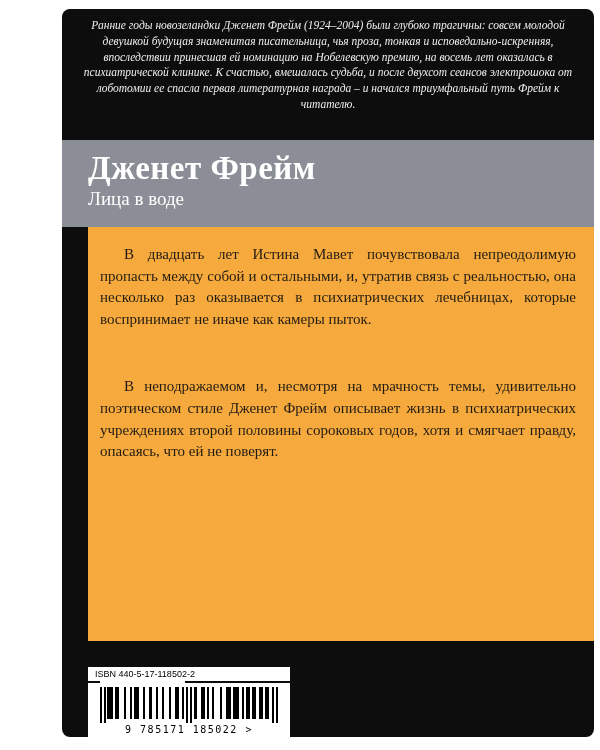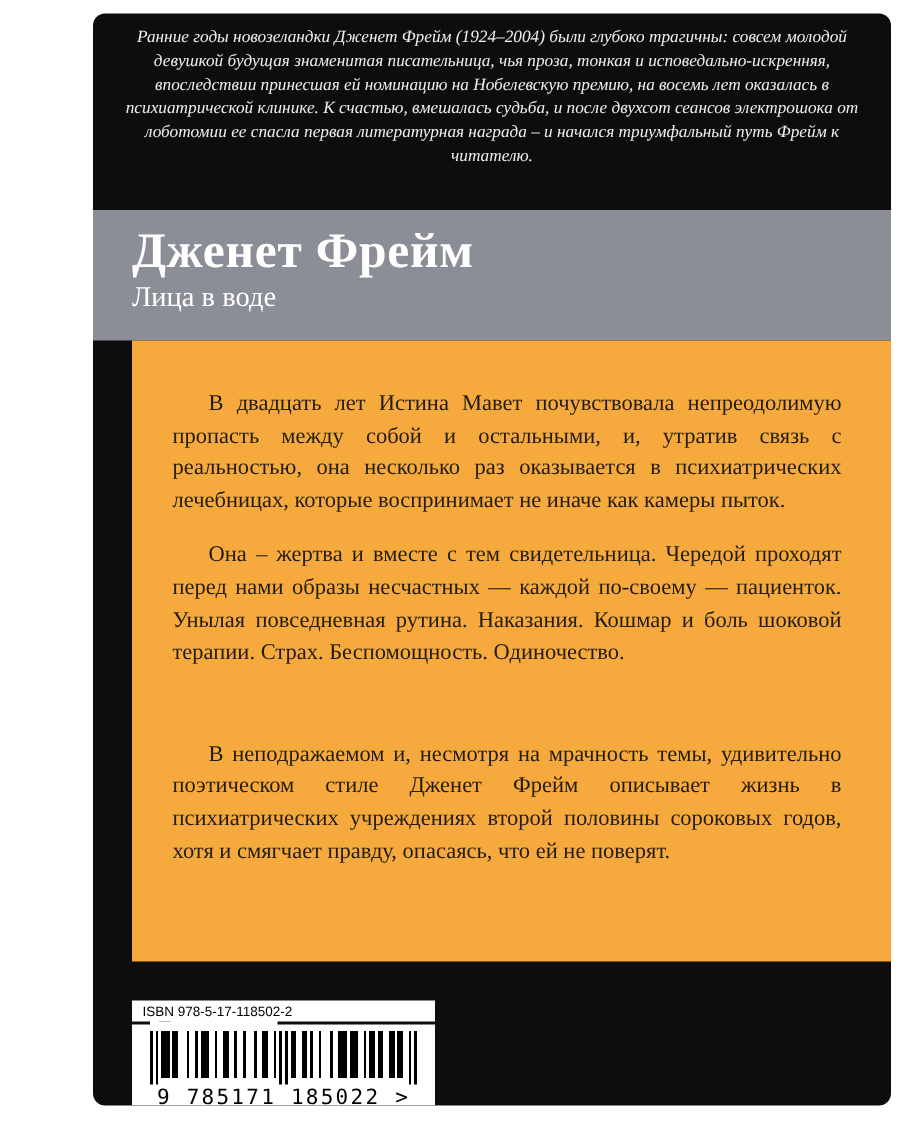--- a/index.html
+++ b/index.html
@@ -55,21 +55,21 @@
   }
   
   .orange-panel{
     position:absolute;
     left:26px;right:0;top:218px;height:414px;
     background:#f6a93c;
     box-sizing:border-box;
     padding:17px 18px 0 12px;
   }
   .orange-panel p{
-    margin:15px;
+    margin:0;
     color:#221c14;
     font-size:15px;
     line-height:21.6px;
     text-align:justify;
     text-indent:1.6em;
   }
   .orange-panel p.spaced{
     margin-top:46px;
   }
   
@@ -103,21 +103,21 @@
     background:#ffffff;
     box-sizing:border-box;
     padding:4px 12px 0 12px;
   }
   .barcode-bars{
     width:100%;height:36px;display:block;
   }
   .barcode-bars rect{fill:#000;shape-rendering:crispEdges;}
   .barcode-digits{
     font-family:"DejaVu Sans Mono","Liberation Mono",monospace;
-    font-size:14px;color:#000;
+    font-size:10px;color:#000;
     letter-spacing:1.5px;
     text-align:center;
     margin-top:1px;
     white-space:nowrap;
   }
 </style>
 </head>
 <body>
 
 <div class="page">
@@ -125,30 +125,29 @@
 
     <p class="annotation">Ранние годы новозеландки Дженет Фрейм (1924–2004) были глубоко трагичны: совсем молодой девушкой будущая знаменитая писательница, чья проза, тонкая и исповедально-искренняя, впоследствии принесшая ей номинацию на Нобелевскую премию, на восемь лет оказалась в психиатрической клинике. К счастью, вмешалась судьба, и после двухсот сеансов электрошока от лоботомии ее спасла первая литературная награда – и начался триумфальный путь Фрейм к читателю.</p>
 
     <div class="title-band">
       <h1 class="author">Дженет Фрейм</h1>
       <div class="book-title">Лица в воде</div>
     </div>
 
     <div class="orange-panel">
       <p>В двадцать лет Истина Мавет почувствовала непреодолимую пропасть между собой и остальными, и, утратив связь с реальностью, она несколько раз оказывается в психиатрических лечебницах, которые воспринимает не иначе как камеры пыток.</p>
-      <p>Она – жертва и вместе с тем свидетельница. Чередой проходят перед нами образы несчастных — каждой по-своему — пациенток. Унылая повседневная рутина. Наказания. Кошмар и боль шоковой терапии. Страх. Беспомощность. Одиночество.</p>
       <p class="spaced">В неподражаемом и, несмотря на мрачность темы, удивительно поэтическом стиле Дженет Фрейм описывает жизнь в психиатрических учреждениях второй половины сороковых годов, хотя и смягчает правду, опасаясь, что ей не поверят.</p>
     </div>
 
     <div class="site-box">
       <span class="site-square"></span>
       <span>www.ast.ru</span>
     </div>
 
-    <div class="isbn-strip">ISBN 978-5-17-118502-2</div>
+    <div class="isbn-strip">ISBN 440-5-17-118502-2</div>
 
     <div class="barcode-block">
       <svg class="barcode-bars" viewBox="0 0 95 40" preserveAspectRatio="none" xmlns="http://www.w3.org/2000/svg">
           <rect x="0" y="0" width="1" height="40"></rect>
           <rect x="2" y="0" width="1" height="40"></rect>
           <rect x="4" y="0" width="1" height="35"></rect>
           <rect x="5" y="0" width="1" height="35"></rect>
           <rect x="6" y="0" width="1" height="35"></rect>
           <rect x="8" y="0" width="1" height="35"></rect>
           <rect x="9" y="0" width="1" height="35"></rect>

